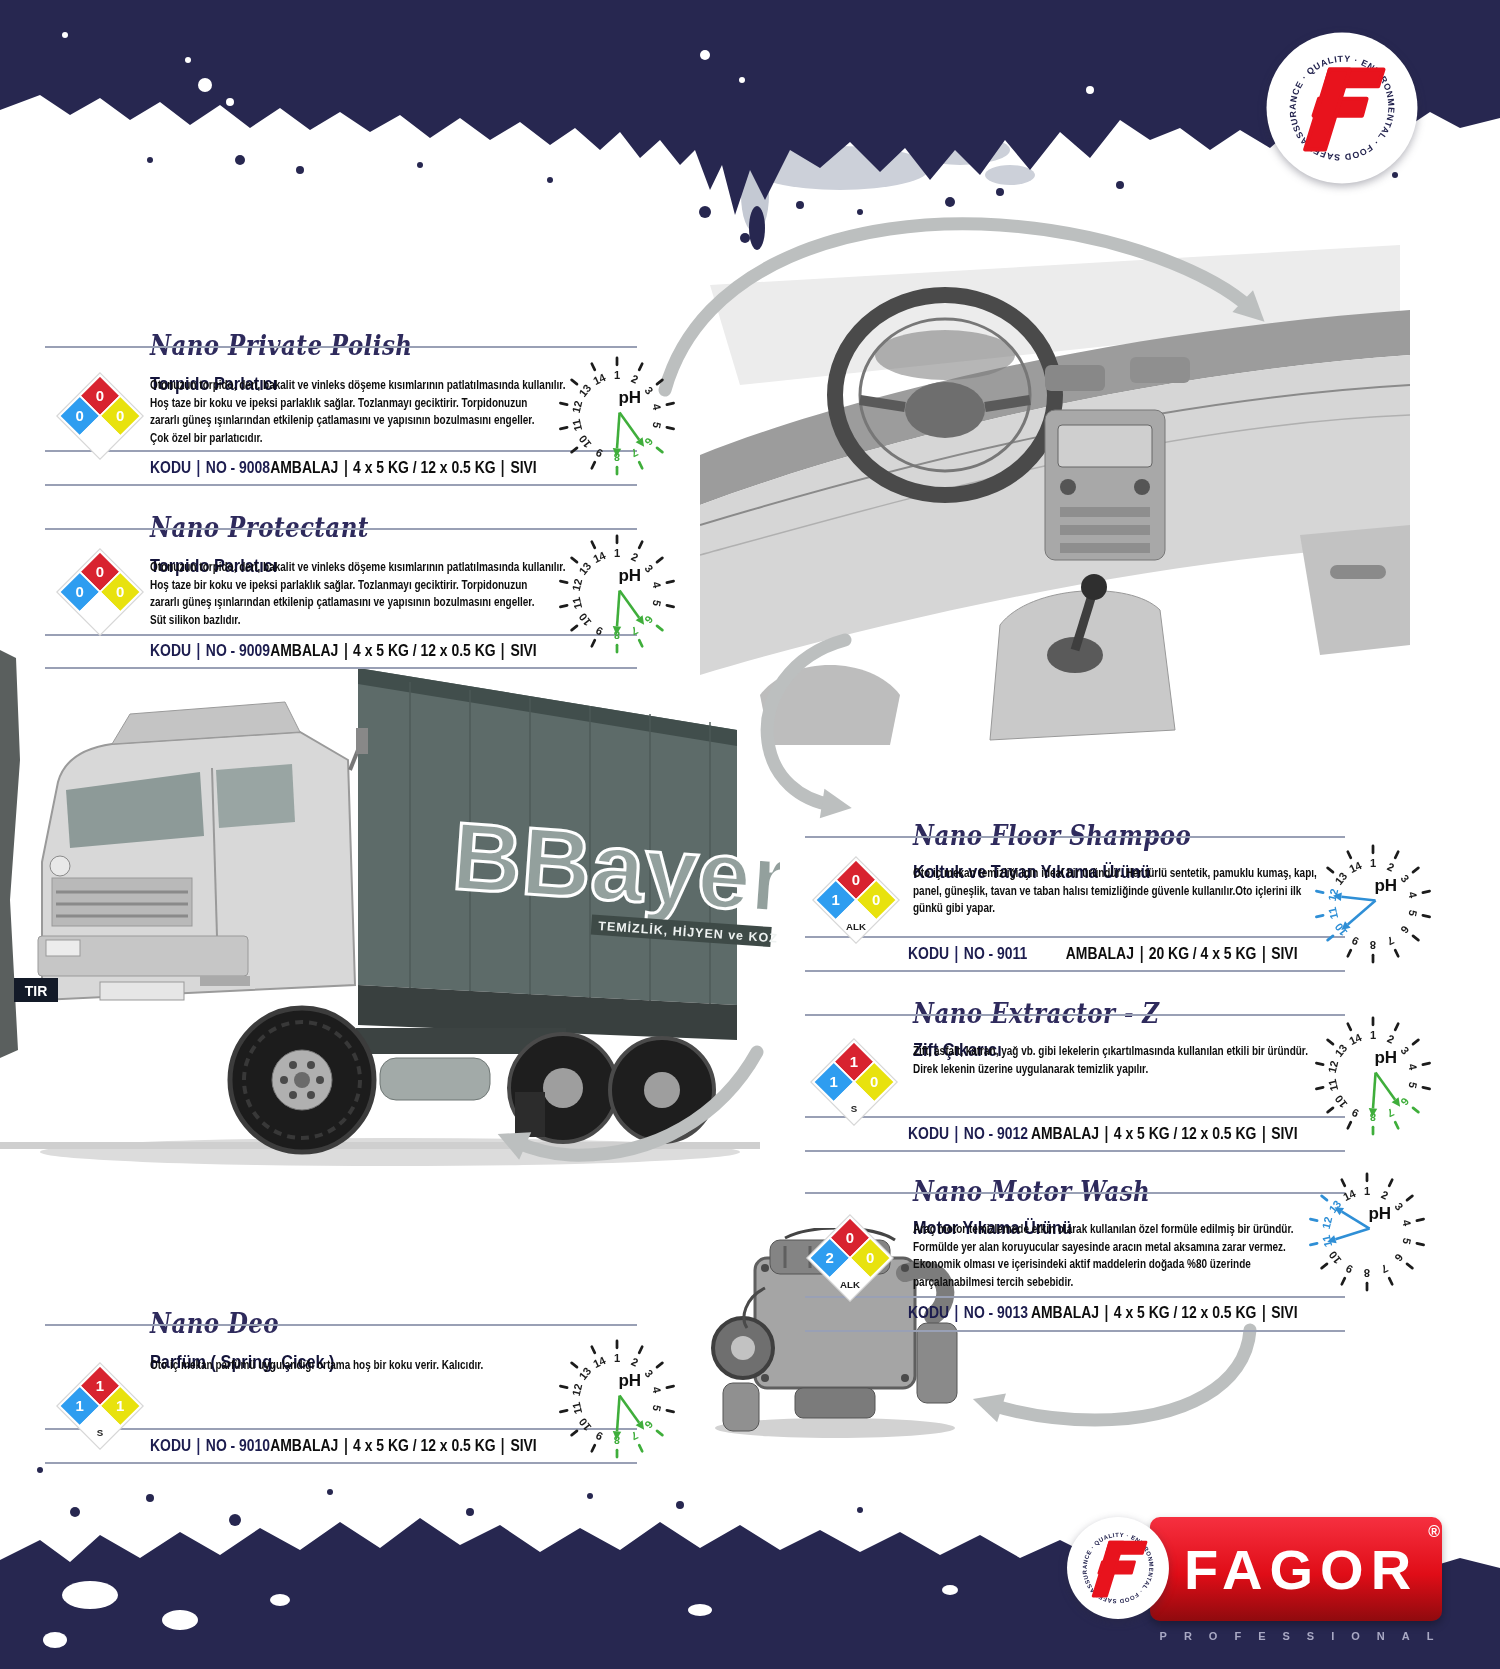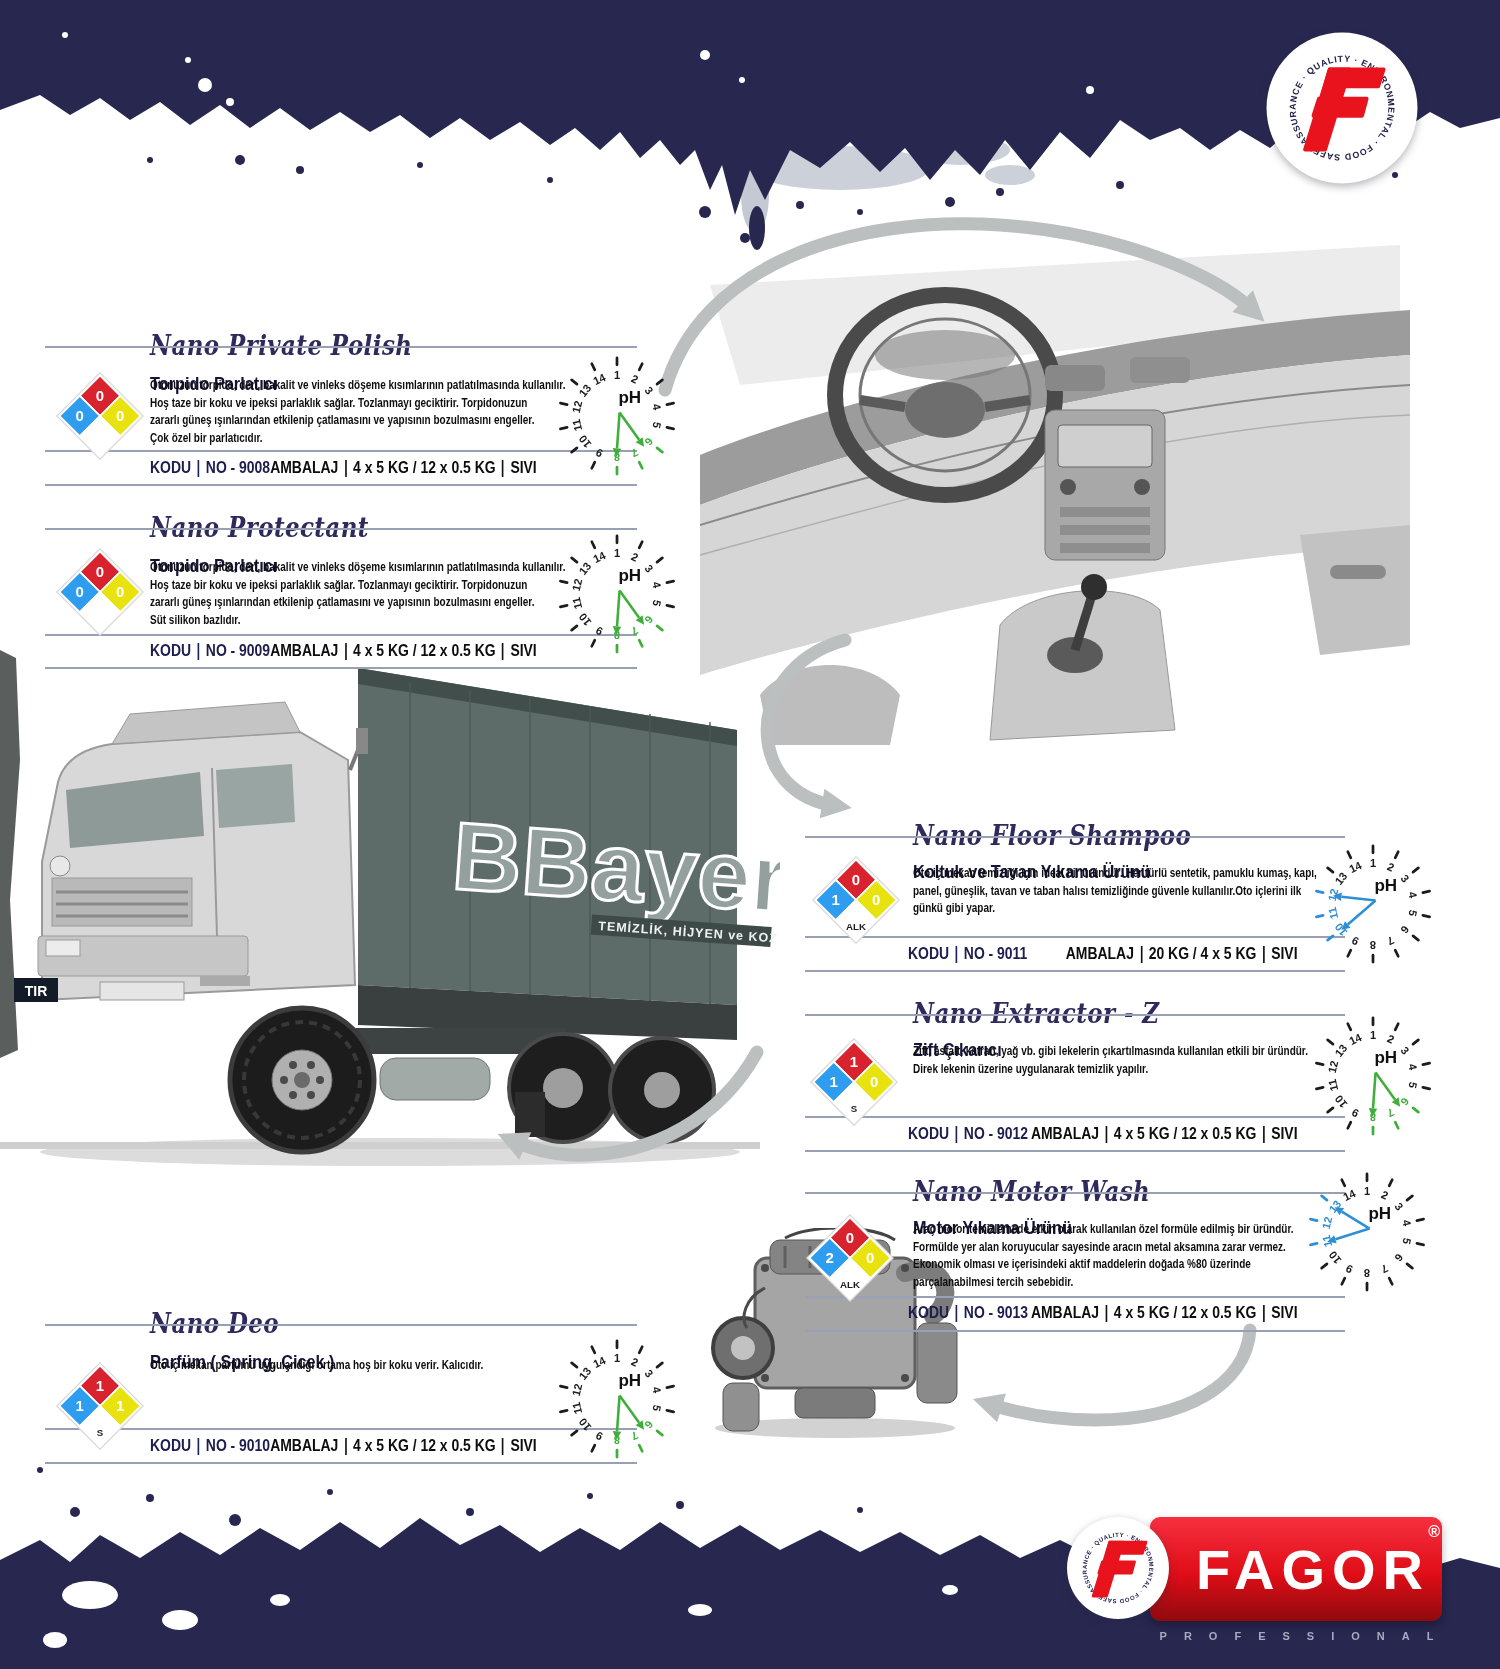--- a/index.html
+++ b/index.html
@@ -35,21 +35,21 @@
       text-anchor:middle;}
   .phlabel{font-family:"Liberation Sans",sans-serif;font-weight:bold;font-size:20px;
       fill:#101010;text-anchor:middle;}
   
   .stamp{position:absolute;filter:drop-shadow(0 3px 4px rgba(40,40,60,.35));}
   .ringtext{font-family:"Liberation Sans",sans-serif;font-weight:bold;font-size:11.5px;
       letter-spacing:1px;fill:#23234e;}
   
   .fagor-box{position:absolute;left:1150px;top:1517px;width:292px;height:104px;
       background:linear-gradient(#f63040,#e00d17 55%,#8f0a0e);border-radius:10px;
-      box-shadow:0 4px 8px rgba(0,0,0,.3);display:flex;align-items:center;justify-content:center;
+      box-shadow:0 4px 8px rgba(0,0,0,.3);display:flex;align-items:center;
       padding-left:34px;box-sizing:border-box;}
   .fagor-text{font-weight:bold;font-size:56px;color:#fff;letter-spacing:7px;}
   .fagor-reg{position:absolute;top:6px;right:2px;color:#fff;font-size:16px;font-weight:bold;}
   .professional{position:absolute;left:1150px;top:1630px;width:310px;text-align:center;
       color:#a9a9c4;font-weight:bold;font-size:11px;letter-spacing:17px;}
 </style>
 </head>
 <body>
 
 <div class="page">

